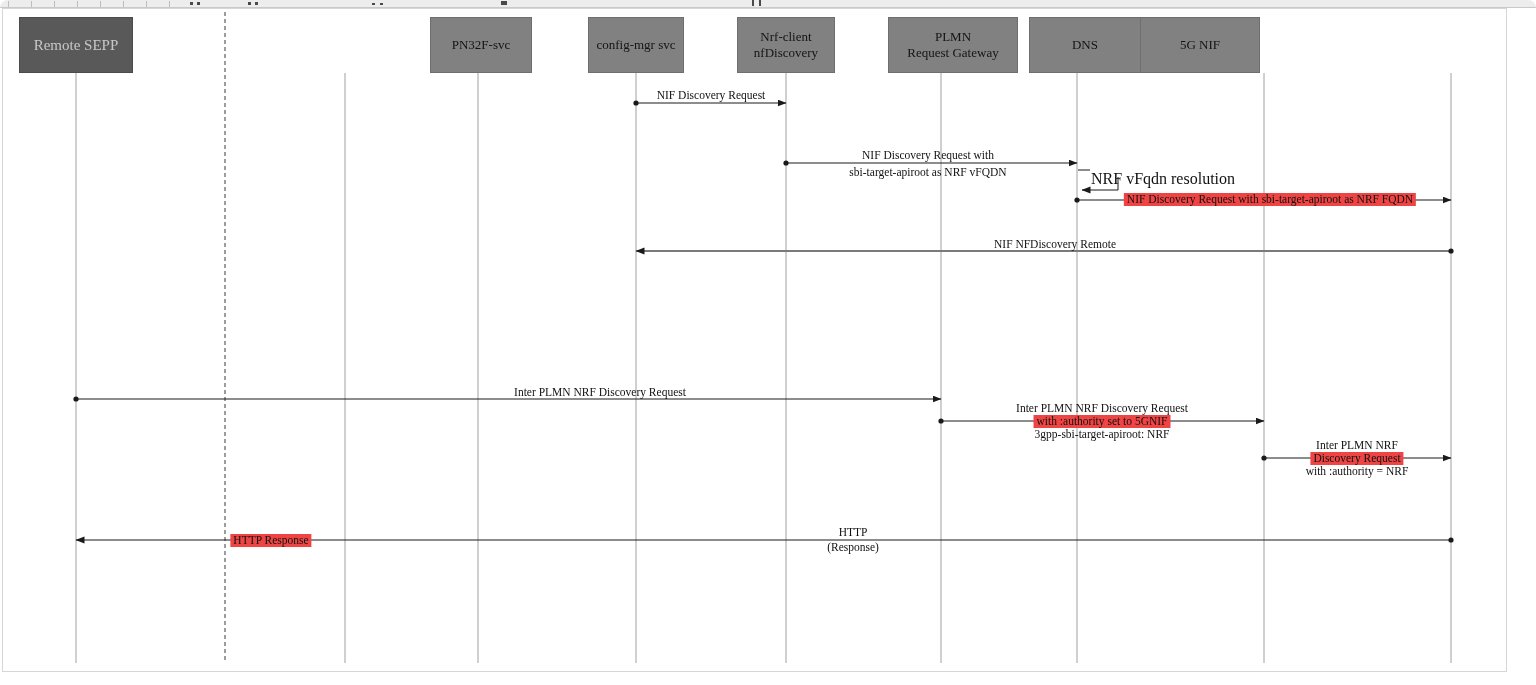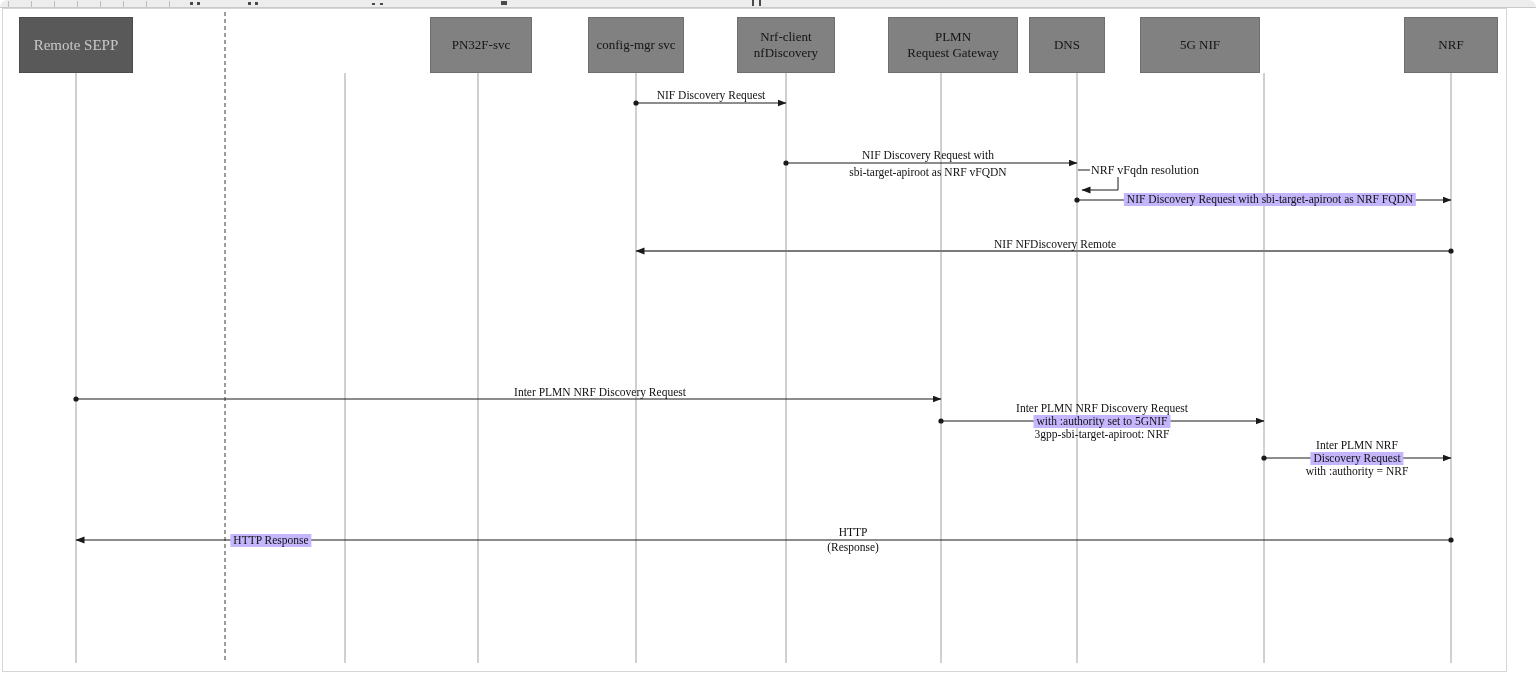--- a/index.html
+++ b/index.html
@@ -11,22 +11,22 @@
   .frag{position:absolute;background:#4a4a4a;}
   .panel{position:absolute;left:2px;top:8px;width:1505px;height:664px;
          border:1px solid #d6d6d6;background:#fff;box-sizing:border-box;z-index:0;}
   .diagram-svg{position:absolute;left:0;top:0;z-index:1;}
   .actor{position:absolute;top:17px;height:56px;background:#818181;border:1px solid #6e6e6e;
          color:#141414;display:flex;flex-direction:column;align-items:center;justify-content:center;
          font-size:13px;line-height:16px;box-sizing:border-box;z-index:2;text-align:center;}
   .actor.dark{background:#595959;border-color:#4b4b4b;color:#c8c8c8;font-size:15px;}
   .msg{position:absolute;font-size:11.5px;line-height:13px;white-space:nowrap;
        text-align:center;transform:translateX(-50%);z-index:2;}
-  .msg-left{position:absolute;font-size:12px;line-height:13px;white-space:nowrap;z-index:2;}
-  .bgwhite{background:#c4b5fd;padding:0 3px;}
+  .msg-left{position:absolute;font-size:16px;line-height:13px;white-space:nowrap;z-index:2;margin-top:8px;}
+  .bgwhite{background:#ef4444;padding:0 3px;}
 </style>
 </head>
 <body>
 
 <div class="canvas">
 
   <div class="topbar">
     <span class="sep" style="left:8px"></span>
     <span class="sep" style="left:31px"></span>
     <span class="sep" style="left:54px"></span>
@@ -95,28 +95,25 @@
     <span>config-mgr svc</span>
   </div>
   <div class="actor" style="left:737px;width:98px">
     <span>Nrf-client</span>
     <span>nfDiscovery</span>
   </div>
   <div class="actor" style="left:888px;width:130px">
     <span>PLMN</span>
     <span>Request Gateway</span>
   </div>
-  <div class="actor" style="left:1029px;width:76px">
+  <div class="actor" style="left:1029px;width:112px">
     <span>DNS</span>
   </div>
   <div class="actor" style="left:1140px;width:120px">
     <span>5G NIF</span>
-  </div>
-  <div class="actor" style="left:1404px;width:94px">
-    <span>NRF</span>
   </div>
 
   <div class="msg" style="left:711px;top:89px">NIF Discovery Request</div>
 
   <div class="msg" style="left:928px;top:149px">NIF Discovery Request with</div>
   <div class="msg" style="left:928px;top:166px">sbi-target-apiroot as NRF vFQDN</div>
 
   <div class="msg-left" style="left:1091px;top:164px">NRF vFqdn resolution</div>
 
   <div class="msg bgwhite" style="left:1270px;top:193px">NIF Discovery Request with sbi-target-apiroot as NRF FQDN</div>

